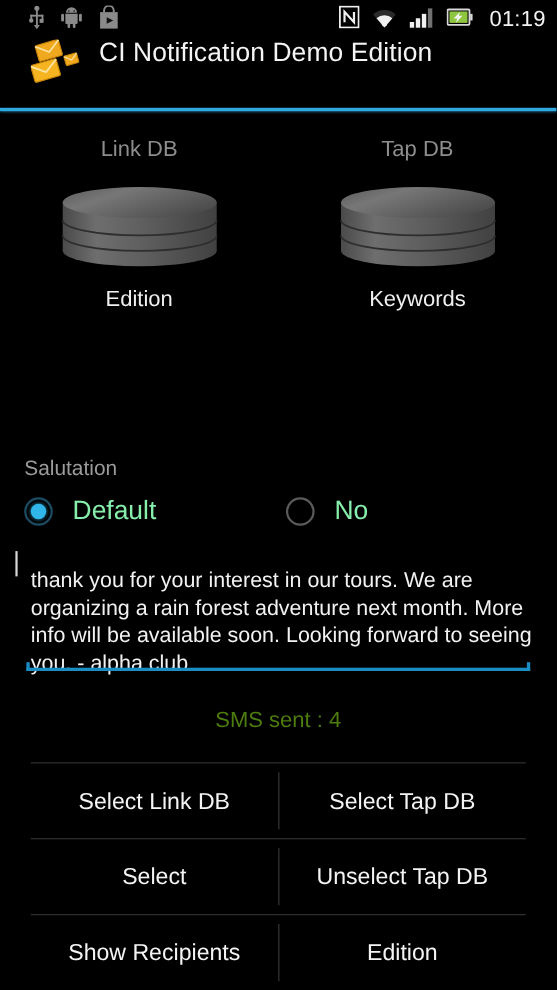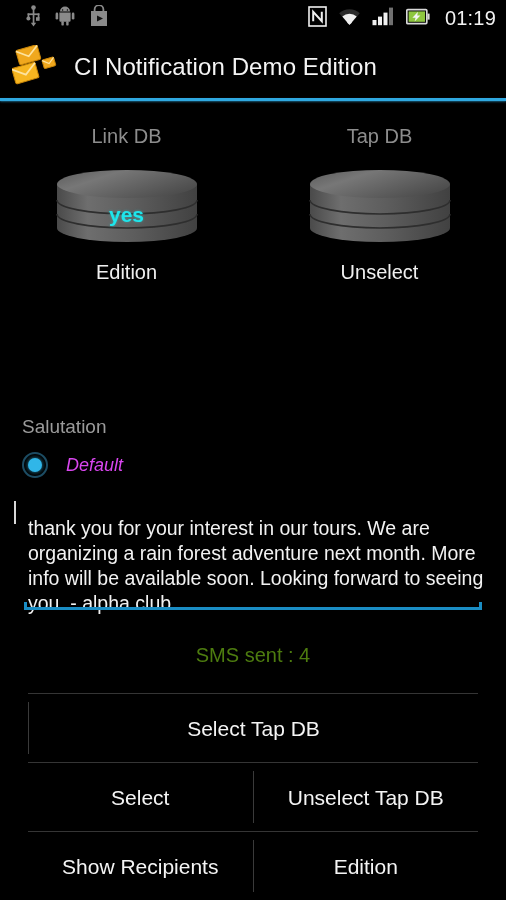--- a/index.html
+++ b/index.html
@@ -21,21 +21,21 @@
   .sb-right { margin-left:auto; display:flex; align-items:center; gap:11px; }
   .sb-ico { display:block; }
   .sb-time {
     color:#f2f2f2; font-size:20px; letter-spacing:0.2px;
     margin-left:4px; line-height:1;
   }
 
   
   .actionbar {
     position:absolute; top:36px; left:0; width:506px; height:62px;
-    background:#000; display:flex; align-items:center; padding-left:12px;
+    background:#000; display:flex; align-items:flex-start; padding-left:28px;
   }
   .app-icon { width:50px; height:44px; position:relative; flex:0 0 auto; }
   .app-title {
     color:#f4f4f4; font-size:24px; margin-left:12px; line-height:1;
     letter-spacing:0.1px;
   }
   .accent-rule {
     position:absolute; top:98px; left:0; width:506px; height:3px;
     background:#2fa8e0;
     box-shadow:0 1px 2px rgba(47,168,224,0.5);
@@ -79,21 +79,21 @@
     border:2px solid #5b5b5b; background:#000;
     display:flex; align-items:center; justify-content:center;
     flex:0 0 auto;
   }
   .radio-outer.checked { border-color:#1d4c63; }
   .radio-dot {
     width:14px; height:14px; border-radius:50%;
     background:#30b6e8;
     box-shadow:0 0 4px rgba(48,182,232,0.8);
   }
-  .radio-label { color:#d946ef; font-size:18px; margin-left:18px; line-height:1;font-style:italic; }
+  .radio-label { color:#86efac; font-size:24px; margin-left:18px; line-height:1; }
 
   
   .msg-wrap {
     position:absolute; top:516px; left:22px; width:462px;
   }
   .msg-text {
     color:#f2f2f2; font-size:19.5px; line-height:25px;
     padding-left:6px; position:relative;
     white-space:pre-wrap;
   }
@@ -242,65 +242,69 @@
               <stop offset="0.35" stop-color="#777777"></stop>
               <stop offset="1" stop-color="#4d4d4d"></stop>
             </linearGradient>
           </defs>
           <rect x="6" y="16" width="140" height="44" fill="url(#cylA)"></rect>
           <ellipse cx="76" cy="60" rx="70" ry="14" fill="url(#cylA)"></ellipse>
           <ellipse cx="76" cy="16" rx="70" ry="14" fill="url(#topA)"></ellipse>
           <path d="M6 32a70 14 0 0 0 140 0" fill="none" stroke="#2e2e2e" stroke-width="1.6"></path>
           <path d="M6 46a70 14 0 0 0 140 0" fill="none" stroke="#2e2e2e" stroke-width="1.6"></path>
         </svg>
-        <div class="db-value">yes</div>
       </div>
       <div class="db-botlabel">Edition</div>
     </div>
 
     <div class="db-col">
       <div class="db-toplabel">Tap DB</div>
       <div class="db-cyl">
         <svg width="152" height="78" viewBox="0 0 152 78">
           <rect x="6" y="16" width="140" height="44" fill="url(#cylA)"></rect>
           <ellipse cx="76" cy="60" rx="70" ry="14" fill="url(#cylA)"></ellipse>
           <ellipse cx="76" cy="16" rx="70" ry="14" fill="url(#topA)"></ellipse>
           <path d="M6 32a70 14 0 0 0 140 0" fill="none" stroke="#2e2e2e" stroke-width="1.6"></path>
           <path d="M6 46a70 14 0 0 0 140 0" fill="none" stroke="#2e2e2e" stroke-width="1.6"></path>
         </svg>
         <div class="db-value"></div>
       </div>
-      <div class="db-botlabel">Unselect</div>
+      <div class="db-botlabel">Keywords</div>
     </div>
 
   </div>
 
   <div class="salutation-label">Salutation</div>
 
   <div class="radio-row">
     <div class="radio-item first">
       <span class="radio-outer checked">
         <span class="radio-dot"></span>
       </span>
       <span class="radio-label">Default</span>
     </div>
+    <div class="radio-item">
+      <span class="radio-outer"></span>
+      <span class="radio-label">No</span>
+    </div>
   </div>
 
   <div class="msg-wrap">
     <div class="msg-text">thank you for your interest in our tours. We are organizing a rain forest adventure next month. More info will be available soon. Looking forward to seeing you. - alpha club</div>
   </div>
   <div class="msg-caret"></div>
   <div class="msg-underline"></div>
 
   <div class="sms-sent">SMS sent : 4</div>
 
   <div class="btn-grid">
     <div class="grid-hr"></div>
 
     <div class="btn-row">
+      <div class="btn-cell">Select Link DB</div>
       <div class="btn-vsep"></div>
       <div class="btn-cell">Select Tap DB</div>
     </div>
 
     <div class="grid-hr"></div>
 
     <div class="btn-row">
       <div class="btn-cell">Select</div>
       <div class="btn-vsep"></div>
       <div class="btn-cell">Unselect Tap DB</div>

